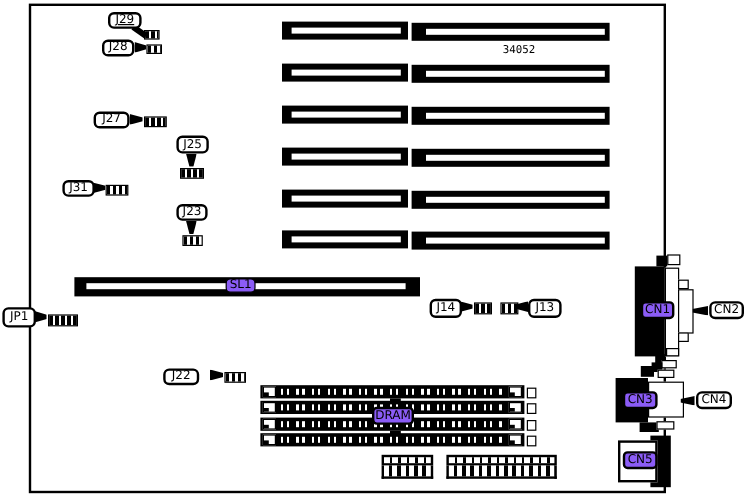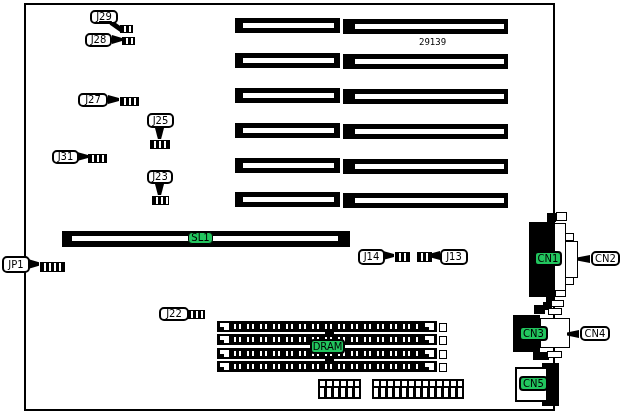--- a/index.html
+++ b/index.html
@@ -9,21 +9,21 @@
   .board{position:absolute;border:2px solid #000;background:#fff;z-index:0;}
   
   .slot{position:absolute;background:#000;z-index:1;}
   .stripe{position:absolute;background:#fff;}
   .slot-l .stripe{left:8px;right:6px;top:5px;height:5px;}
   .slot-r .stripe{left:12px;right:4px;top:5px;height:5px;}
   
   .callout{position:absolute;background:#fff;border:2px solid #000;border-radius:5px;
            display:flex;align-items:center;justify-content:center;
            font-size:10px;line-height:10px;z-index:6;}
-  .inlbl{position:absolute;background:#22c55e;border:2px solid #000;border-radius:4px;
+  .inlbl{position:absolute;background:#8b5cf6;border:2px solid #000;border-radius:4px;
          display:flex;align-items:center;justify-content:center;
          font-size:10px;line-height:10px;z-index:6;}
   
   .pins{position:absolute;border:1px solid #000;
         background:repeating-linear-gradient(90deg,#000 0 3px,#fff 3px 5px);z-index:4;}
   
   .wedge{position:absolute;background:#000;z-index:5;}
   .wr{clip-path:polygon(0 0,100% 32%,100% 68%,0 100%);}
   .wl{clip-path:polygon(0 32%,100% 0,100% 100%,0 68%);}
   .wd{clip-path:polygon(0 0,100% 0,68% 100%,32% 100%);}
@@ -89,21 +89,21 @@
   <div class="slot slot-r" style="left:343px;top:124px;width:165px;height:15px;">
       <div class="stripe"></div>
     </div>
   <div class="slot slot-r" style="left:343px;top:159px;width:165px;height:15px;">
       <div class="stripe"></div>
     </div>
   <div class="slot slot-r" style="left:343px;top:193px;width:165px;height:15px;">
       <div class="stripe"></div>
     </div>
 
-  <div class="pnum" style="left:419px;top:37px;">29139</div>
+  <div class="pnum" style="left:419px;top:37px;">34052</div>
 
   <div class="callout" style="left:90px;top:10px;width:24px;height:10px;text-decoration:underline;">
       <span>J29</span>
     </div>
   <div class="wedge wdg" style="left:111px;top:20px;width:13px;height:5px;"></div>
   <div class="pins" style="left:120px;top:25px;width:11px;height:6px;"></div>
 
   <div class="callout" style="left:85px;top:33px;width:23px;height:10px;text-align:right;">
       <span>J28</span>
     </div>
@@ -133,21 +133,21 @@
     </div>
   <div class="wedge wd" style="left:155px;top:184px;width:9px;height:11px;"></div>
   <div class="pins" style="left:152px;top:196px;width:15px;height:7px;"></div>
 
   <div class="callout" style="left:2px;top:256px;width:24px;height:13px;">
       <span>JP1</span>
     </div>
   <div class="wedge wr" style="left:28px;top:259px;width:11px;height:10px;"></div>
   <div class="pins" style="left:40px;top:262px;width:23px;height:8px;"></div>
 
-  <div class="callout" style="left:159px;top:307px;width:26px;height:10px;">
+  <div class="callout" style="left:136px;top:307px;width:26px;height:10px;">
       <span>J22</span>
     </div>
   <div class="wedge wr" style="left:175px;top:308px;width:11px;height:9px;"></div>
   <div class="pins" style="left:187px;top:310px;width:16px;height:7px;"></div>
 
   <div class="callout" style="left:358px;top:249px;width:23px;height:12px;">
       <span>J14</span>
     </div>
   <div class="wedge wr" style="left:383px;top:251px;width:11px;height:9px;"></div>
   <div class="pins" style="left:395px;top:252px;width:13px;height:8px;"></div>

